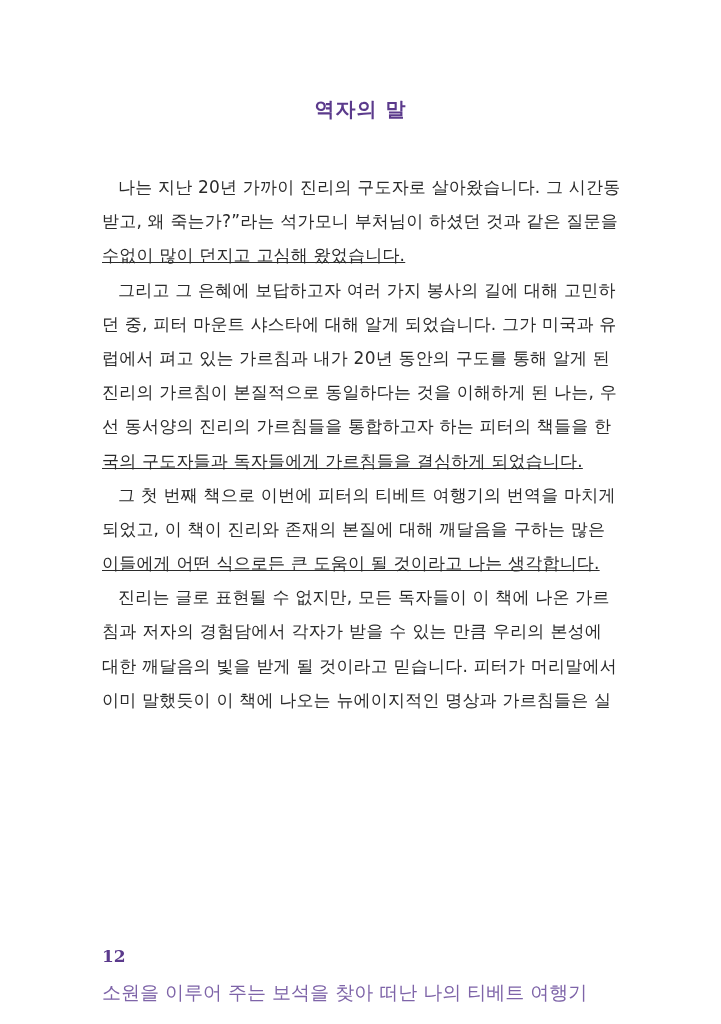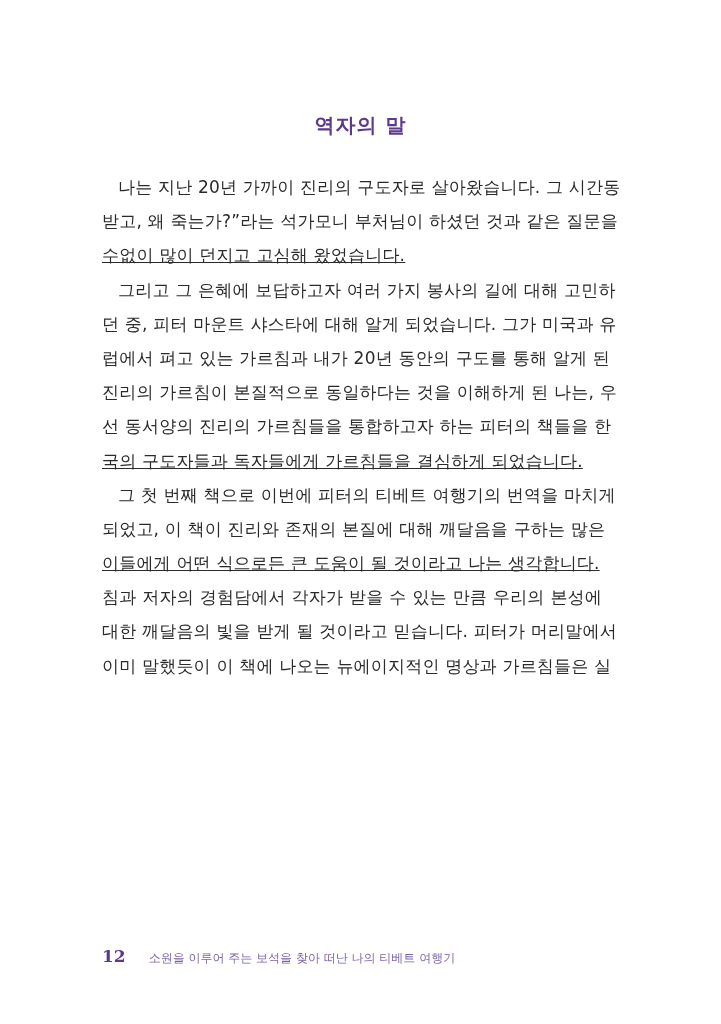--- a/index.html
+++ b/index.html
@@ -10,21 +10,21 @@
     body {
       width: 721px;
       height: 1024px;
       position: relative;
       overflow: hidden;
       font-family: "DejaVu Sans", "Liberation Sans", sans-serif;
       color: #2a2a2a;
     }
     .page-title {
       position: absolute;
-      top: 112px;
+      top: 96px;
       left: 0;
       width: 721px;
       text-align: center;
       font-size: 20px;
       font-weight: bold;
       color: #5b3a8c;
       letter-spacing: 1px;
     }
     .body-text {
       position: absolute;
@@ -42,30 +42,31 @@
       letter-spacing: 0.2px;
     }
     .line.indent { padding-left: 16px; }
     .line.last { text-align-last: left; text-decoration: underline; }
     .footer {
       position: absolute;
       top: 946px;
       left: 102px;
       display: flex;
       align-items: baseline;
-      gap: 23px;
+      gap: 14px;
+      flex-direction: column;
     }
     .page-number {
       font-family: "DejaVu Serif", "Liberation Serif", serif;
       font-size: 17px;
       font-weight: bold;
       color: #5b3a8c;
     }
     .running-title {
-      font-size: 12px;
+      font-size: 19px;
       color: #7e64a8;
     }
   </style>
 </head>
 <body>
 
 <div class="page-title">역자의 말</div>
 
 <div class="body-text">
 
@@ -85,20 +86,21 @@
     <div class="line last">국의 구도자들과 독자들에게 가르침들을 결심하게 되었습니다.</div>
   </div>
 
   <div>
     <div class="line indent">그 첫 번째 책으로 이번에 피터의 티베트 여행기의 번역을 마치게</div>
     <div class="line">되었고, 이 책이 진리와 존재의 본질에 대해 깨달음을 구하는 많은</div>
     <div class="line last">이들에게 어떤 식으로든 큰 도움이 될 것이라고 나는 생각합니다.</div>
   </div>
 
   <div>
+    <div class="line indent">진리는 글로 표현될 수 없지만, 모든 독자들이 이 책에 나온 가르</div>
     <div class="line">침과 저자의 경험담에서 각자가 받을 수 있는 만큼 우리의 본성에</div>
     <div class="line">대한 깨달음의 빛을 받게 될 것이라고 믿습니다. 피터가 머리말에서</div>
     <div class="line">이미 말했듯이 이 책에 나오는 뉴에이지적인 명상과 가르침들은 실</div>
   </div>
 </div>
 
 <div class="footer">
   <span class="page-number">12</span>
   <span class="running-title">소원을 이루어 주는 보석을 찾아 떠난 나의 티베트 여행기</span>
 </div>

